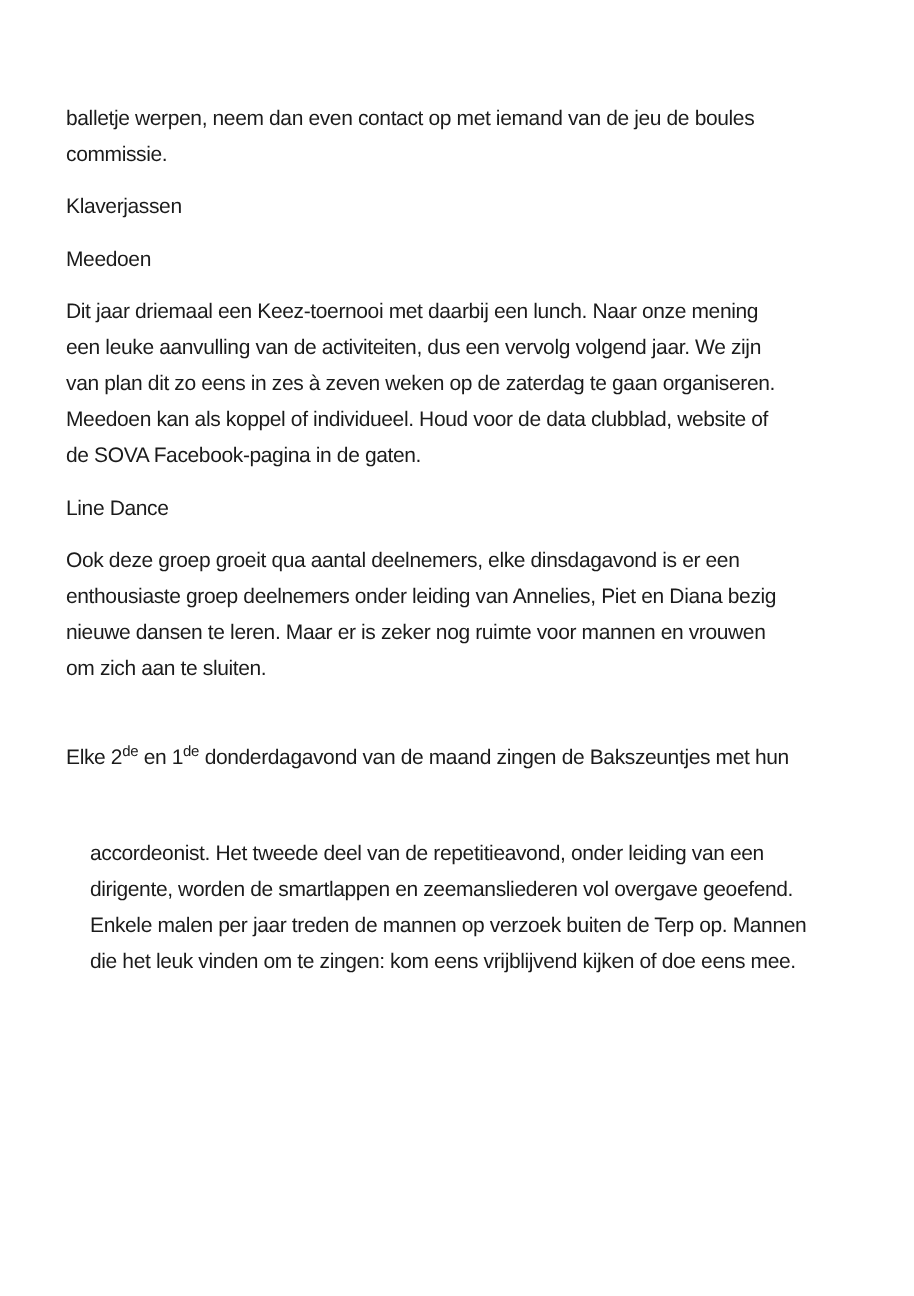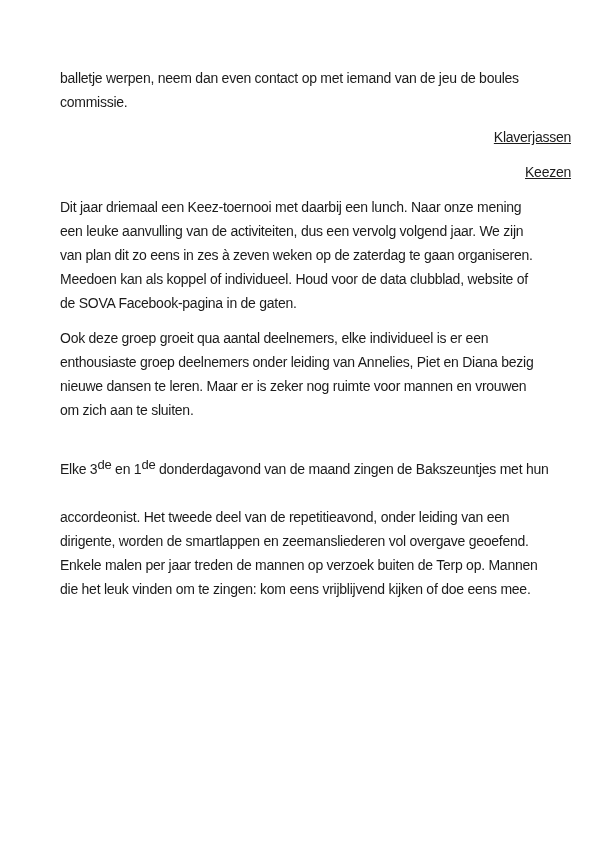--- a/index.html
+++ b/index.html
@@ -6,74 +6,73 @@
     margin: 0;
     padding: 0;
     background: #ffffff;
   }
   .page {
     position: relative;
     width: 609px;
     height: 864px;
     background: #ffffff;
     box-sizing: border-box;
-    padding: 66px 38px 0 60px;
+    padding: 66px 38px 0 44px;
     font-family: "Liberation Sans", sans-serif;
     font-size: 14px;
     letter-spacing: -0.25px;
     line-height: 24px;
     color: #1b1b1b;
     overflow: hidden;
   }
   .para {
     white-space: pre-line;
     margin: 0 0 11px 0;
   }
   .heading {
     font-size: 14px;
     font-weight: normal;
-    text-decoration: underline;
     margin: 0 0 11px 0;
-    text-align: right;
   }
   .line {
     margin: 0;
   }
   sup.ord {
-    font-size: 13px;
+    font-size: 10px;
     letter-spacing: -0.2px;
     line-height: 0;
     position: relative;
     top: -5px;
     vertical-align: baseline;
   }
 </style>
 </head>
 <body>
 
 <div class="page">
 
   <p class="para">balletje werpen, neem dan even contact op met iemand van de jeu de boules
 commissie.</p>
 
   <h2 class="heading">Klaverjassen</h2>
 
-  <h2 class="heading">Keezen</h2>
+  <h2 class="heading">Meedoen</h2>
   <p class="para">Dit jaar driemaal een Keez-toernooi met daarbij een lunch. Naar onze mening
 een leuke aanvulling van de activiteiten, dus een vervolg volgend jaar. We zijn
 van plan dit zo eens in zes à zeven weken op de zaterdag te gaan organiseren.
 Meedoen kan als koppel of individueel. Houd voor de data clubblad, website of
 de SOVA Facebook-pagina in de gaten.</p>
 
-  <p class="para">Ook deze groep groeit qua aantal deelnemers, elke individueel is er een
+  <h2 class="heading">Line Dance</h2>
+  <p class="para">Ook deze groep groeit qua aantal deelnemers, elke dinsdagavond is er een
 enthousiaste groep deelnemers onder leiding van Annelies, Piet en Diana bezig
 nieuwe dansen te leren. Maar er is zeker nog ruimte voor mannen en vrouwen
 om zich aan te sluiten.</p>
 
   <div class="para">
-    <div class="line"><span>Elke 3</span><sup class="ord">de</sup><span> en 1</span><sup class="ord">de</sup><span> donderdagavond van de maand zingen de Bakszeuntjes met hun</span></div>
-    <div class="line para" style="margin:0">accordeonist. Het tweede deel van de repetitieavond, onder leiding van een
+    <div class="line"><span>Elke 2</span><sup class="ord">de</sup><span> en 1</span><sup class="ord">de</sup><span> donderdagavond van de maand zingen de Bakszeuntjes met hun</span></div>
+    <div class="line para" style="margin:16px">accordeonist. Het tweede deel van de repetitieavond, onder leiding van een
 dirigente, worden de smartlappen en zeemansliederen vol overgave geoefend.
 Enkele malen per jaar treden de mannen op verzoek buiten de Terp op. Mannen
 die het leuk vinden om te zingen: kom eens vrijblijvend kijken of doe eens mee.</div>
   </div>
 
 </div>
 
 </body></html>

